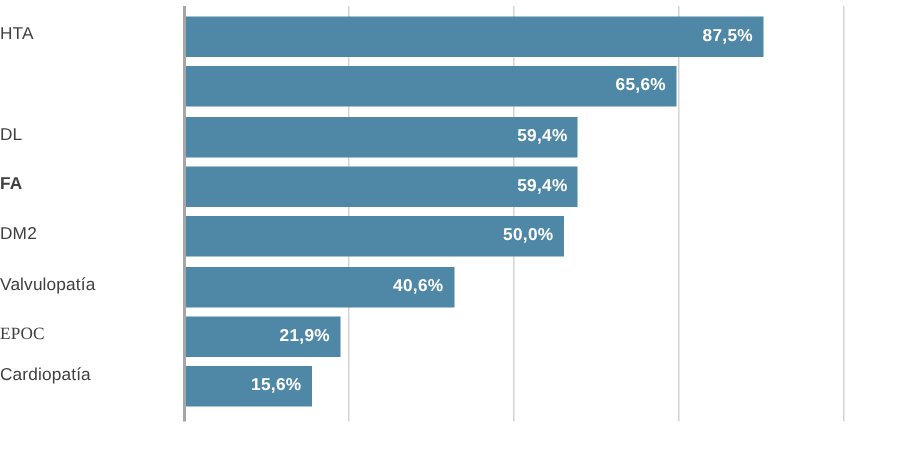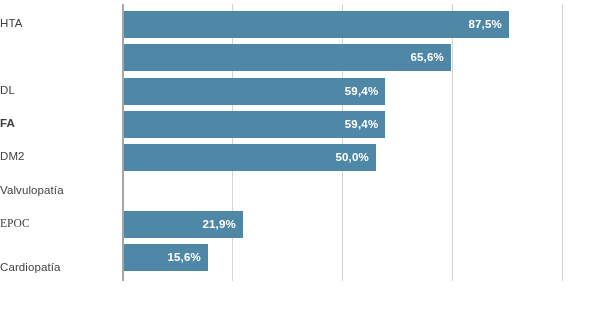--- a/index.html
+++ b/index.html
@@ -54,21 +54,21 @@
     width: 114px;
     color: #3f3f3f;
     font-size: 11.5px;
     line-height: 13px;
     letter-spacing: 0.1px;
   }
   .cat-label.one-line {
     top: 9px;
   }
   .cat-label.two-line {
-    top: 20px;
+    top: 3px;
   }
   .bar-wrap {
     position: absolute;
     left: 124px;
     top: 3px;
   }
   .bar {
     position: relative;
     height: 27px;
     background: #4f87a6;
@@ -151,28 +151,33 @@
       <div class="bar" style="width: 252px; background: rgb(79, 135, 166);">
         <span class="bar-value" style="color: rgb(255, 255, 255);">50,0%</span>
       </div>
     </div>
   </div>
 
   <div class="row" style="top:174.5px">
     <div class="cat-label one-line" style="color: rgb(63, 63, 63);">
       <div>Valvulopatía</div>
     </div>
+    <div class="bar-wrap">
+      <div class="bar" style="width: 178.64px; background: rgb(79, 135, 166);">
+        <span class="bar-value" style="color: rgb(255, 255, 255);">40,6%</span>
+      </div>
+    </div>
   </div>
 
   <div class="row" style="top:207.8px">
     <div class="cat-label one-line" style="color: rgb(63, 63, 63); font-family: Liberation Serif, serif;">
       <div>EPOC</div>
     </div>
     <div class="bar-wrap">
-      <div class="bar" style="width: 119px; background: rgb(79, 135, 166);">
+      <div class="bar" style="width: 103px; background: rgb(79, 135, 166);">
         <span class="bar-value" style="color: rgb(255, 255, 255);">21,9%</span>
       </div>
     </div>
   </div>
 
   <div class="row" style="top:241.1px">
     <div class="cat-label two-line" style="color: rgb(63, 63, 63);">
       <div>Cardiopatía</div>
     </div>
     <div class="bar-wrap">

